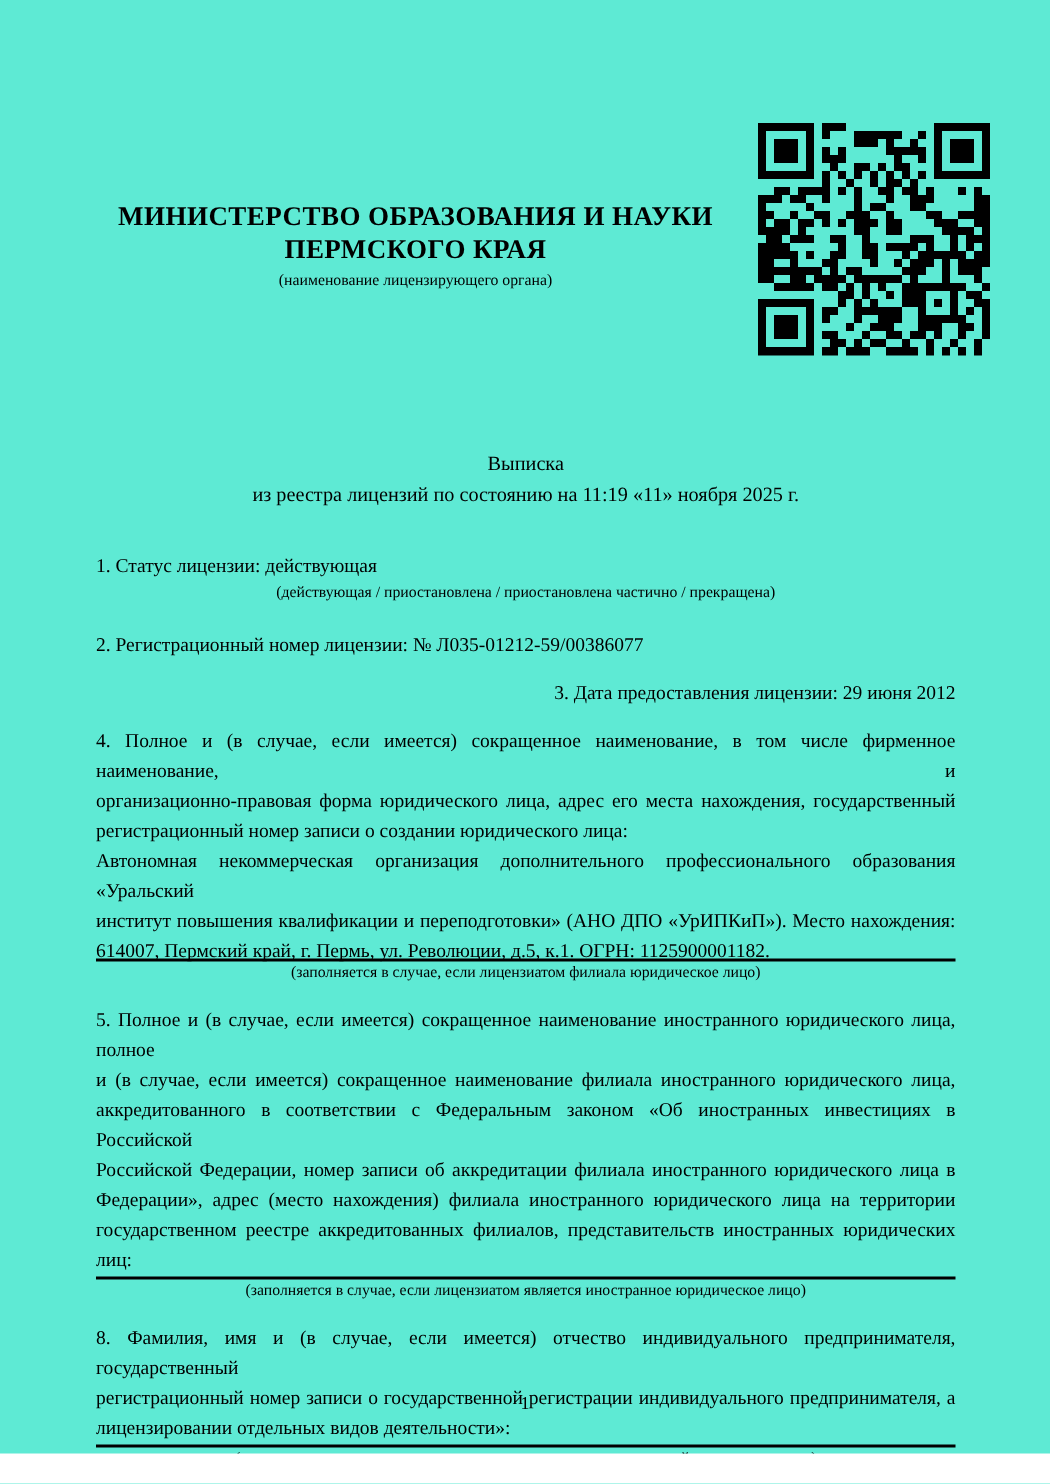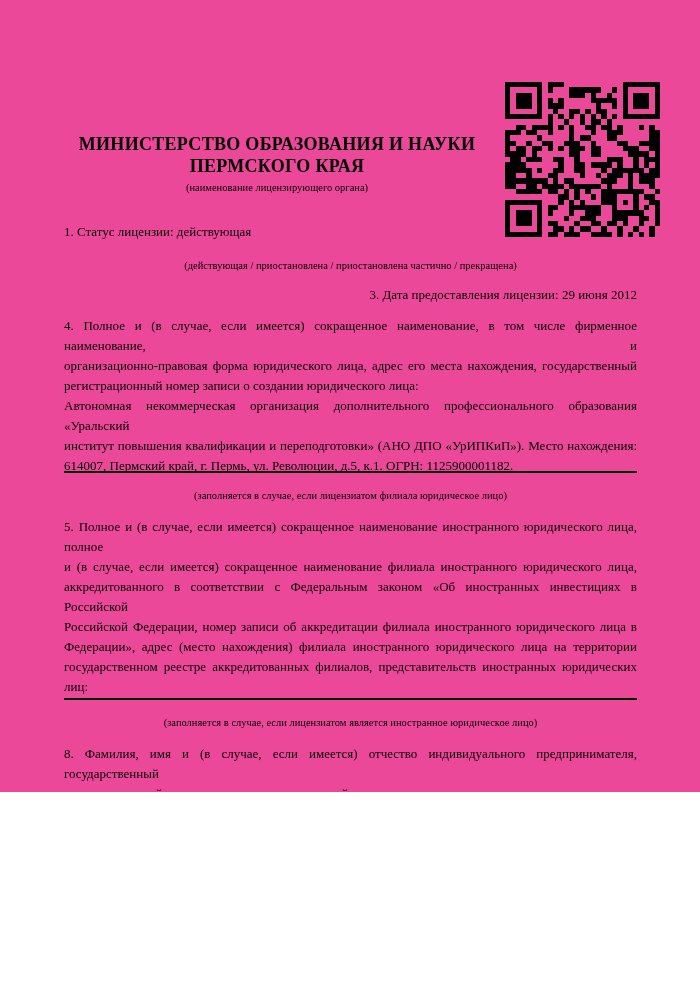--- a/index.html
+++ b/index.html
@@ -1,21 +1,21 @@
 <!DOCTYPE html>
 <html><head>
 <meta charset="utf-8">
 <style>
   html, body { margin: 0; padding: 0; }
   body { background: #ffffff; }
   .page {
     position: relative;
     width: 700px;
-    height: 792px;
-    background: #ec4899;
+    height: 969px;
+    background: #5eead4;
     color: #000000;
     font-family: "Liberation Serif", "DejaVu Serif", serif;
     overflow: hidden;
   }
   .qr {
     position: absolute;
     left: 505px;
     top: 82px;
     width: 155px;
     height: 155px;
@@ -60,21 +60,21 @@
   .para-line {
     text-align: justify;
     text-align-last: justify;
     white-space: normal;
   }
   .para-line.last { text-align-last: left; }
   .caption {
     font-size: 10.5px;
     line-height: 14px;
     text-align: center;
-    margin-top: 16px;
+    margin-top: 1px;
   }
   .rule {
     border-top: 2px solid #000000;
     width: 100%;
     height: 0;
   }
   .it1 { margin-top: 27px; }
   .it2 { margin-top: 17px; }
   .it3 { margin-top: 12px; text-align: right; }
   .it4 { margin-top: 11px; }
@@ -536,26 +536,31 @@
   </div>
 
   <div class="content">
 
     <div class="doc-header">
       <div class="ministry">МИНИСТЕРСТВО ОБРАЗОВАНИЯ И НАУКИ</div>
       <div class="ministry">ПЕРМСКОГО КРАЯ</div>
       <div class="org-caption">(наименование лицензирующего органа)</div>
     </div>
 
+    <div class="doc-title">
+      <div>Выписка</div>
+      <div>из реестра лицензий по состоянию на 11:19 «11» ноября 2025 г.</div>
+    </div>
 
     <div class="it1">
       <div class="body-line">1. Статус лицензии: действующая</div>
       <div class="caption">(действующая / приостановлена / приостановлена частично / прекращена)</div>
     </div>
 
+    <div class="it2 body-line">2. Регистрационный номер лицензии: № Л035-01212-59/00386077</div>
 
     <div class="it3 body-line">3. Дата предоставления лицензии: 29 июня 2012</div>
 
     <div class="it4">
       <div class="para">
           <div class="para-line">4. Полное и (в случае, если имеется) сокращенное наименование, в том числе фирменное наименование, и</div>
           <div class="para-line">организационно-правовая форма юридического лица, адрес его места нахождения, государственный</div>
           <div class="para-line last">регистрационный номер записи о создании юридического лица:</div>
         </div>
       <div class="para">

